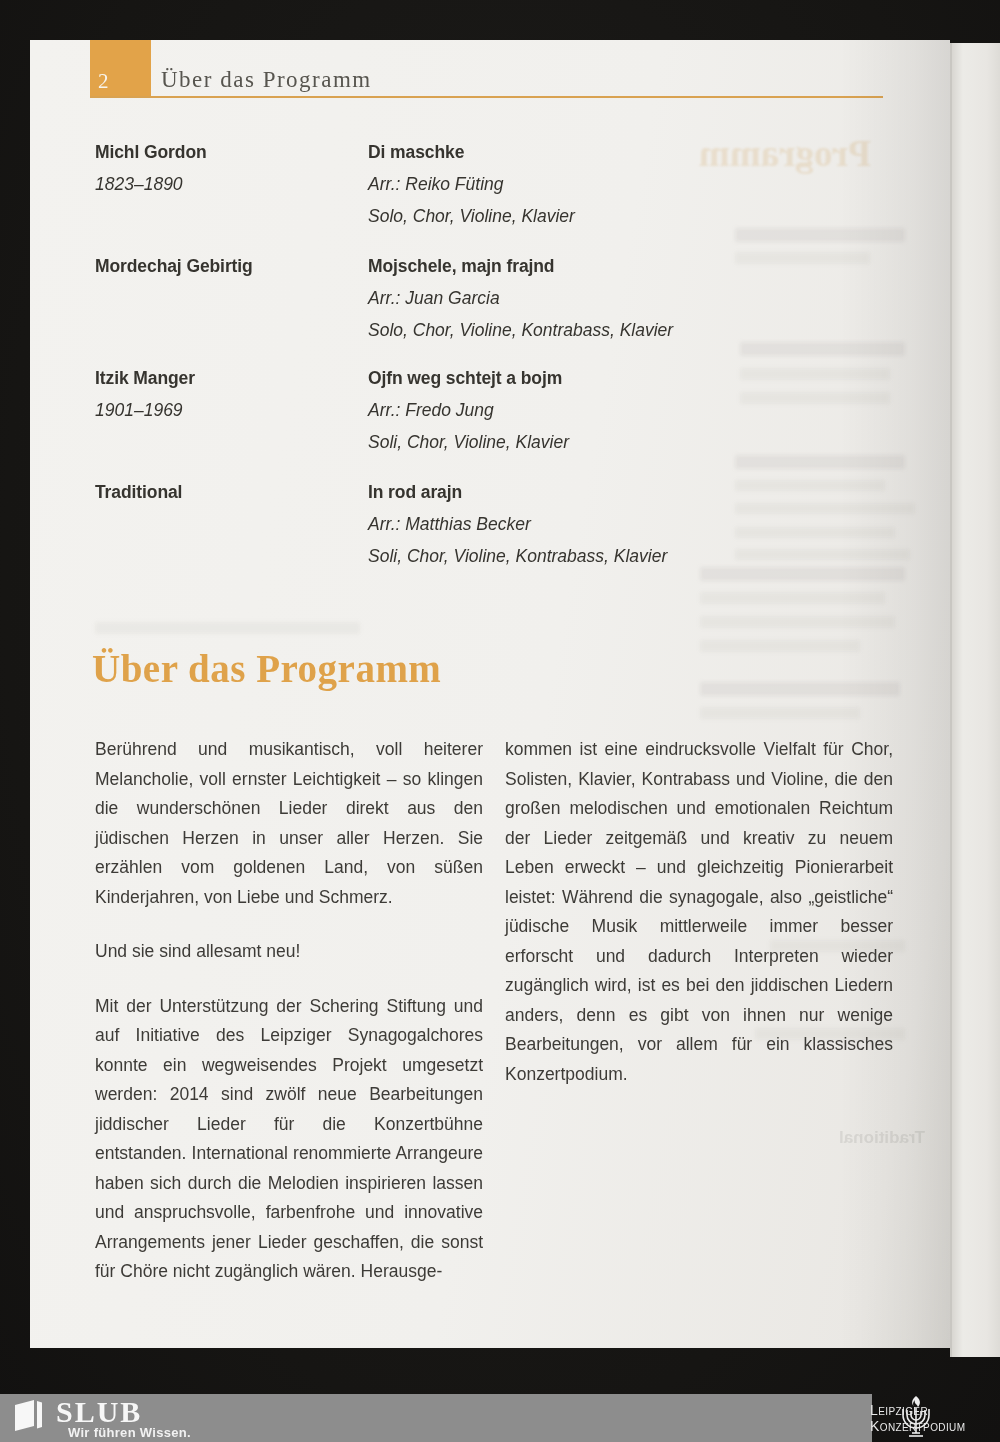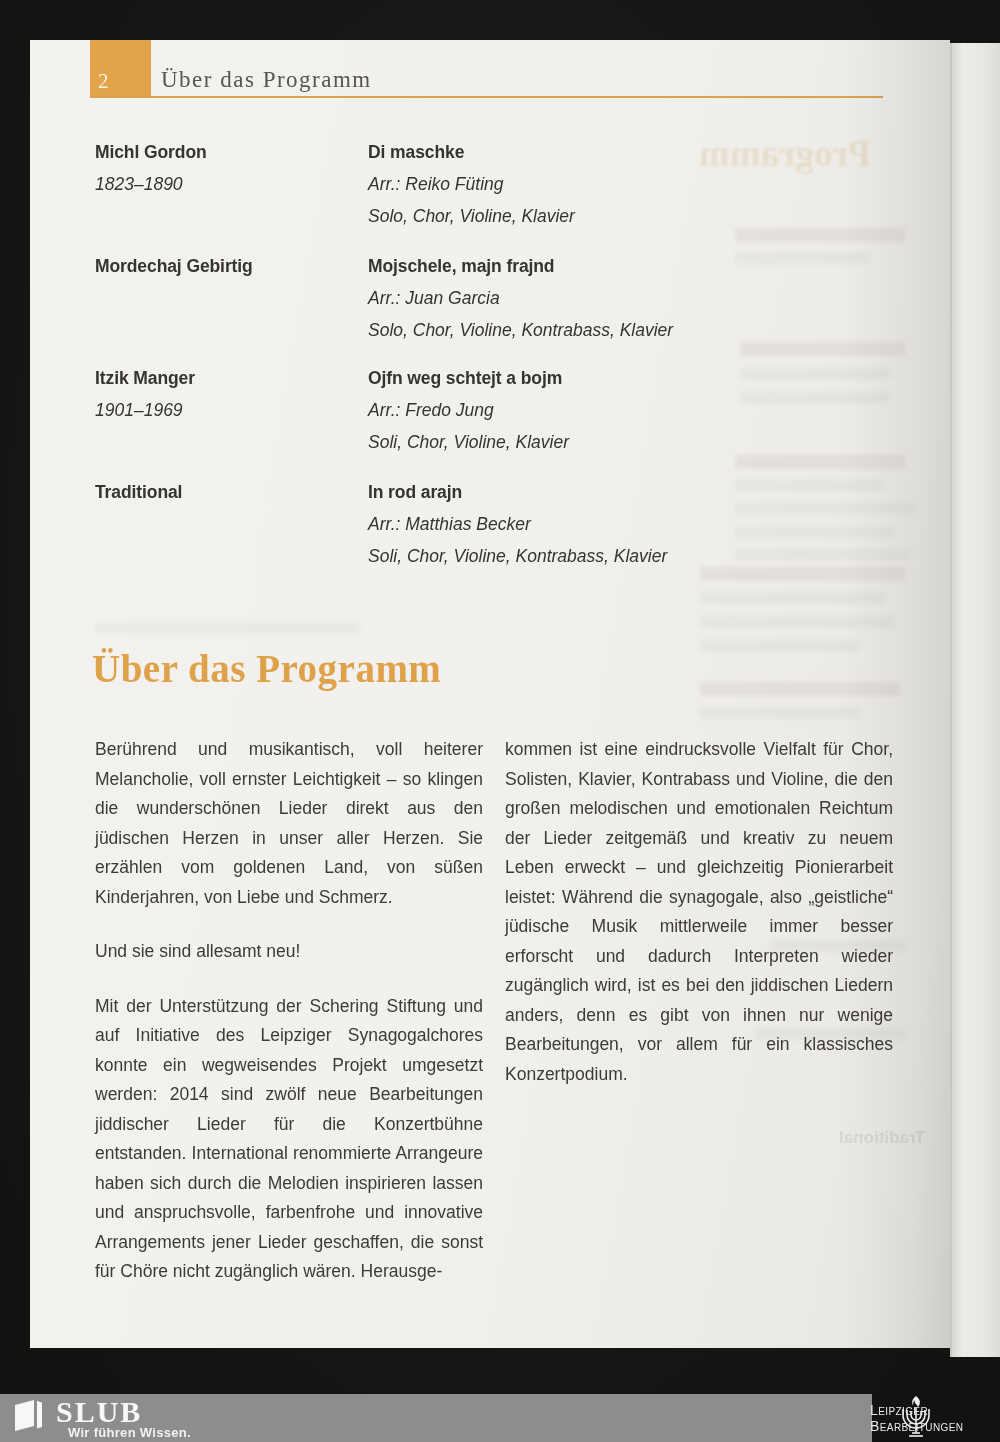--- a/index.html
+++ b/index.html
@@ -207,17 +207,17 @@
           <path d="M9 15 v5 a9 9 0 0 0 18 0 v-5"></path>
           <path d="M5 14 v6 a13 13 0 0 0 26 0 v-6"></path>
           <path d="M11 41 h14"></path>
           <path d="M14 38 L22 38"></path>
         </g>
         <path d="M18 1 c4 3 5.5 7 2 11 c-0.5-2.5-4.5-3.5-3-7 c-2 2-2.5 4-1.5 6 c-2.5-3-1.5-7 2.5-10 z" fill="#ededed"></path>
       </svg>
     </span>
     <div class="choir-text">
       <div>Leipziger</div>
-      <div>Bearbeitungen</div>
+      <div>Konzertpodium</div>
     </div>
   </div>
 
 </div>
 
 </body></html>

